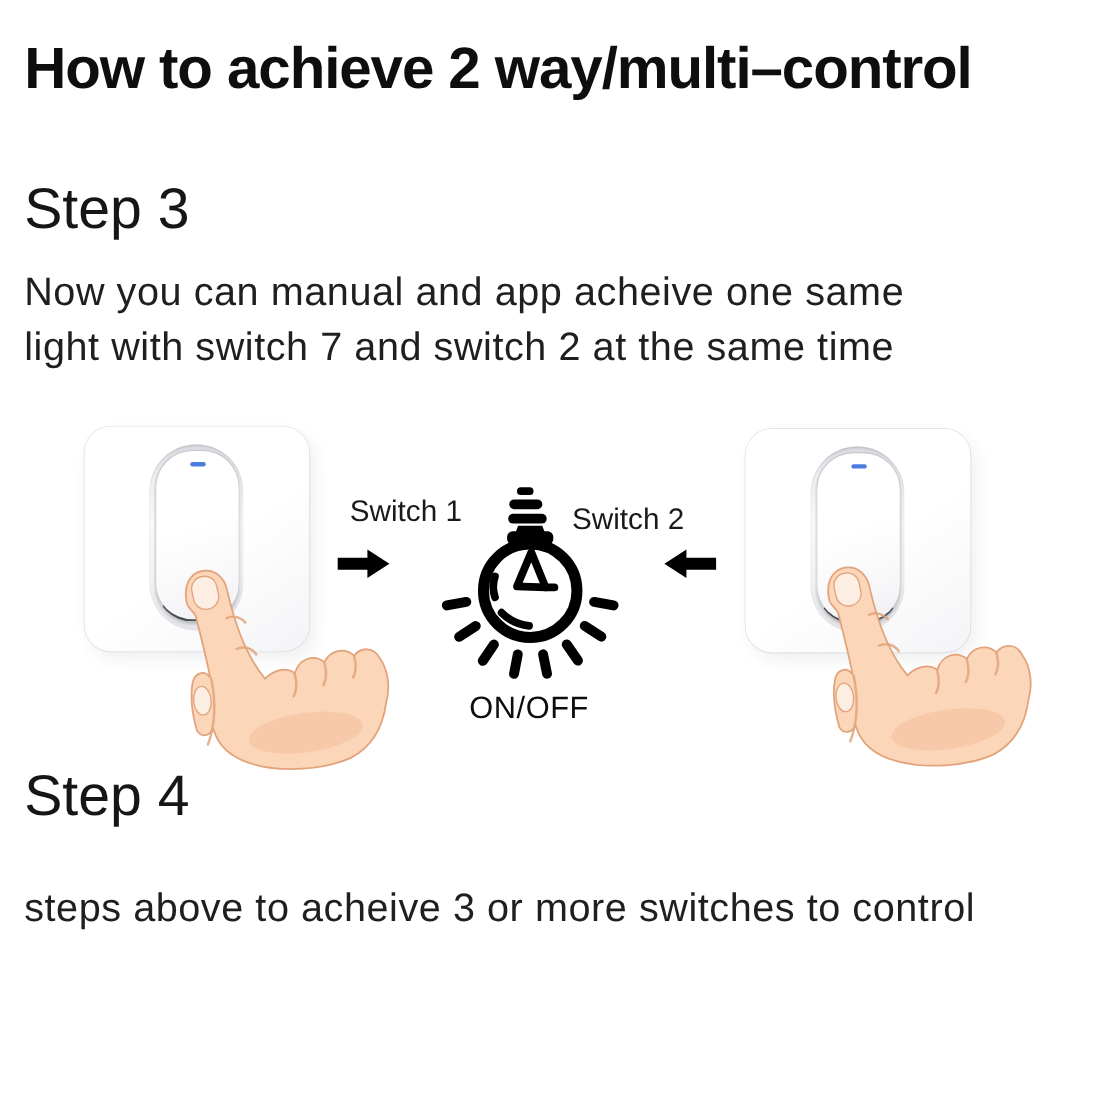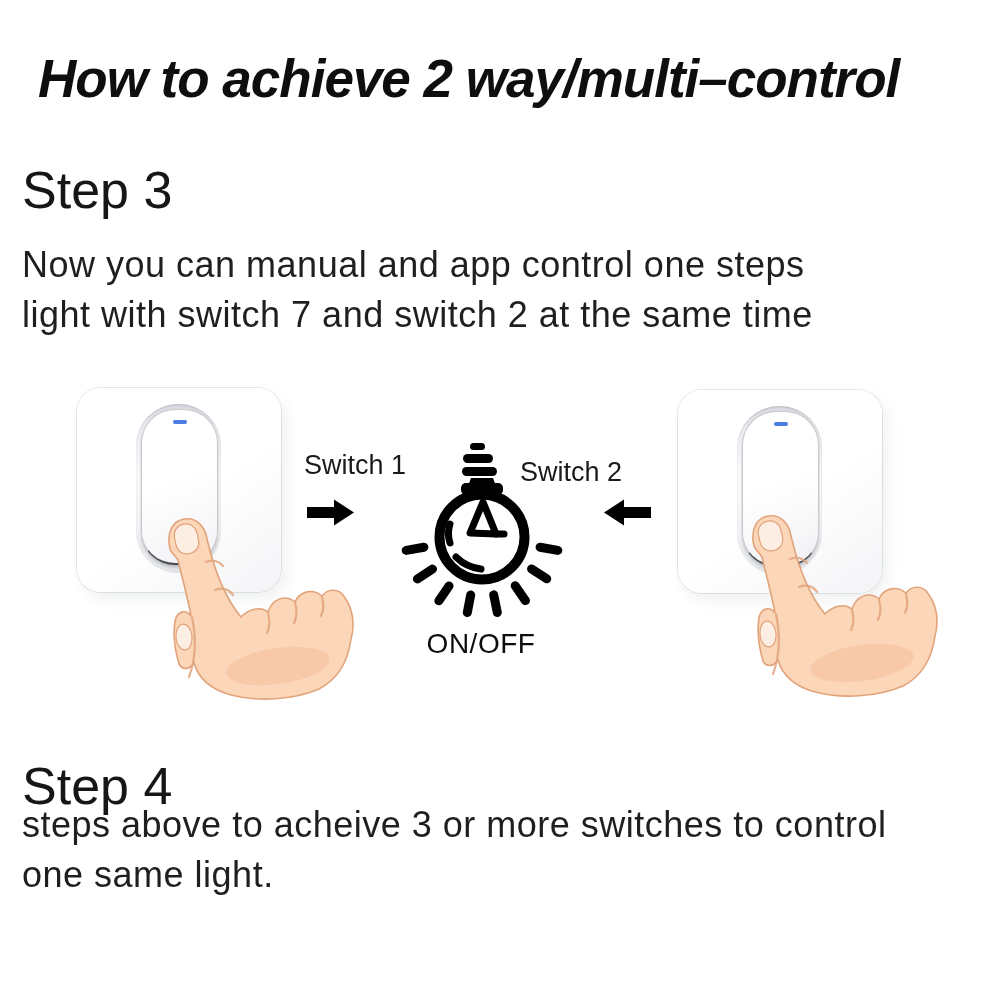--- a/index.html
+++ b/index.html
@@ -1,22 +1,22 @@
 <!DOCTYPE html>
 <html style="--led: #4b7ce0; --skin: #fbd6b8; --skin_shade: #f2bb95; --skin_outline: #e2a37b; --nail: #fdeee4; --ink: #000000;"><head>
 <meta charset="utf-8">
 <style>
   html,body{margin:0;padding:0;background:#fff;}
   .canvas{
     position:relative;width:1001px;height:1001px;background:#ffffff;
     overflow:hidden;font-family:"Liberation Sans","DejaVu Sans",sans-serif;color:#111;
   }
   .title{
-    position:absolute;left:22px;top:32px;margin:16px;
-    font-size:53px;font-weight:700;letter-spacing:-1px;color:#0e0e0e;white-space:nowrap;font-style:italic;
+    position:absolute;left:22px;top:32px;margin:0;
+    font-size:53px;font-weight:700;letter-spacing:-1px;color:#0e0e0e;white-space:nowrap;
   }
   .step-heading{
     position:absolute;left:22px;margin:0;
     font-size:52px;font-weight:400;color:#161616;white-space:nowrap;
   }
   .para{position:absolute;left:22px;}
   .body-line{
     font-size:36px;font-weight:400;line-height:50px;letter-spacing:.5px;
     color:#1f1f1f;white-space:nowrap;
   }
@@ -60,41 +60,41 @@
 </style>
 </head>
 <body>
 
 <div class="canvas">
 
   <h1 class="title">How to achieve 2 way/multi–control</h1>
 
   <h2 class="step-heading" style="top:160px">Step 3</h2>
   <div class="para" style="top:240px">
-    <div class="body-line">Now you can manual and app control one steps</div>
+    <div class="body-line">Now you can manual and app acheive one same</div>
     <div class="body-line">light with switch 7 and switch 2 at the same time</div>
   </div>
 
   <div class="plate" style="left:77px;top:388px;width:204px;height:204px">
     <div class="recess">
       <div class="btn">
         <div class="led"></div>
       </div>
     </div>
   </div>
 
   <div class="plate" style="left:678px;top:390px;width:204px;height:203px">
     <div class="recess">
       <div class="btn">
         <div class="led"></div>
       </div>
     </div>
   </div>
 
-  <div class="switch-label" style="left:297px;top:450px;width:116px">Switch 1</div>
+  <div class="switch-label" style="left:311px;top:450px;width:116px">Switch 1</div>
   <div class="switch-label" style="left:513px;top:457px;width:116px">Switch 2</div>
   <div class="onoff" style="left:396px;top:628px;width:170px">ON/OFF</div>
 
   <svg class="overlay" viewBox="0 370 1001 340" xmlns="http://www.w3.org/2000/svg">
     <defs>
       <g id="hand">
 
         <path class="skin" d="M170,549
           C166,532 173,521 184,519
           C196,517 205,526 207,539
@@ -145,19 +145,18 @@
         M493.7,594.8 L497.3,612.5
         M515.2,585.8 L525.4,600.6
         M531.6,569 L546.7,578.8
         M540.1,547.2 L557.8,550.4"></path>
     </g>
 
     <use href="#hand"></use>
     <use href="#hand" transform="translate(584,-3)"></use>
   </svg>
 
-  <h2 class="step-heading" style="top:756px">Step 4</h2>
+  <h2 class="step-heading" style="top:694px">Step 4</h2>
   <div class="para" style="top:800px">
     <div class="body-line">steps above to acheive 3 or more switches to control</div>
-    <div class="body-line">one same light.</div>
   </div>
 
 </div>
 
 </body></html>

